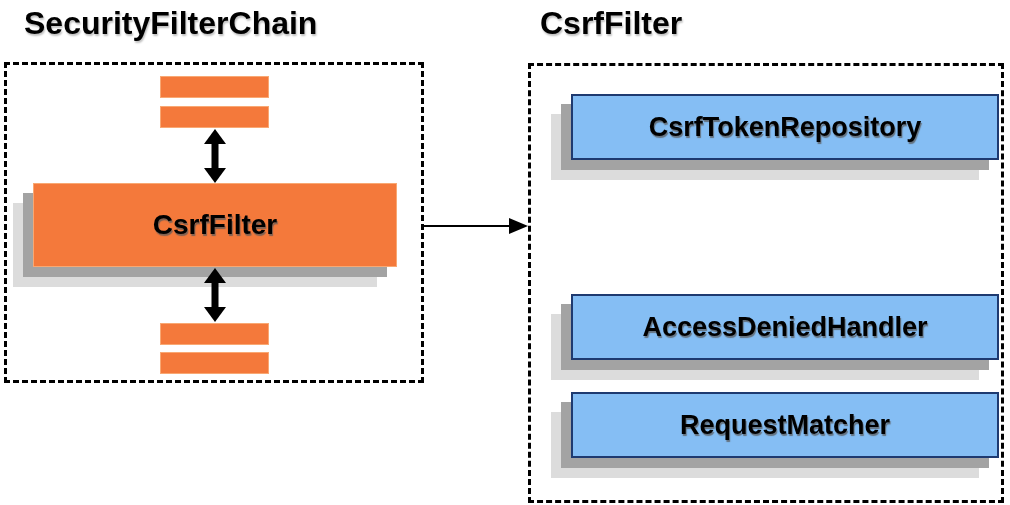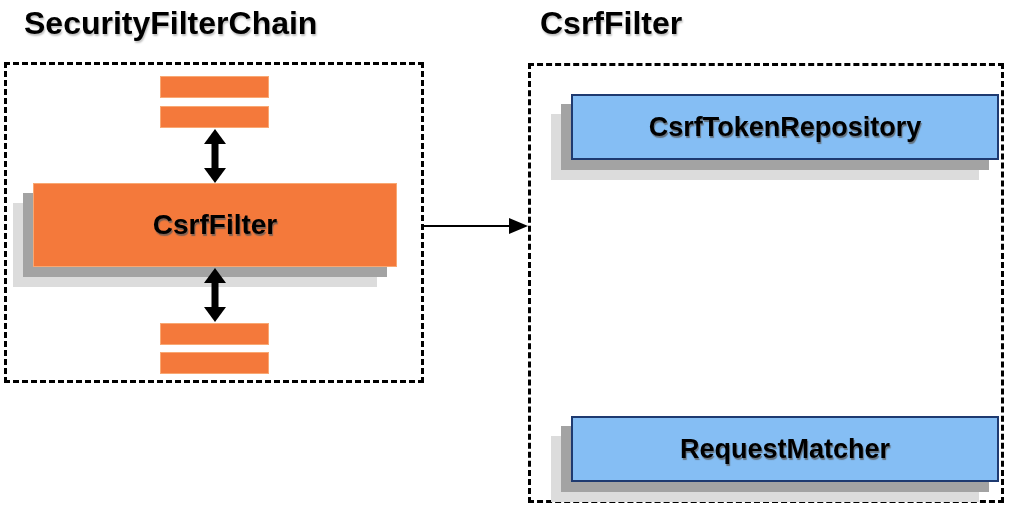--- a/index.html
+++ b/index.html
@@ -65,21 +65,21 @@
     box-shadow: -10px 10px 0 var(--shadow-dark, #A3A3A3),
                 -20px 20px 0 var(--shadow-light, #DCDCDC);
     display: flex; align-items: center; justify-content: center;
     font-size: 27px; font-weight: bold;
     text-shadow: 1px 2px 1px rgba(90,90,90,0.75);
     margin-left: 12px;
   }
   #component-1 { top: 94px; }
   #component-2 { top: 194px; }
   #component-3 { top: 294px; }
-  #component-4 { top: 416px; }
+  #component-4 { top: 392px; }
 
   .v-arrow { position: absolute; left: 203px; width: 24px; height: 54px; }
   #v-arrow-top    { top: 129px; }
   #v-arrow-bottom { top: 268px; }
   #h-arrow { position: absolute; left: 424px; top: 217px; width: 104px; height: 18px; }
 </style>
 </head>
 <body>
 
 <div id="canvas">
@@ -113,16 +113,17 @@
   <svg id="h-arrow" viewBox="0 0 104 18">
     <line x1="0" y1="9" x2="86" y2="9" stroke="#000" stroke-width="2"></line>
     <polygon points="85,1 104,9 85,17" fill="#000"></polygon>
   </svg>
 
   <div class="dashed-box" id="right-box"></div>
 
   <div class="component-node" id="component-1">CsrfTokenRepository</div>
 
 
+  <div class="component-node" id="component-3">AccessDeniedHandler</div>
 
   <div class="component-node" id="component-4">RequestMatcher</div>
 
 </div>
 
 </body></html>

